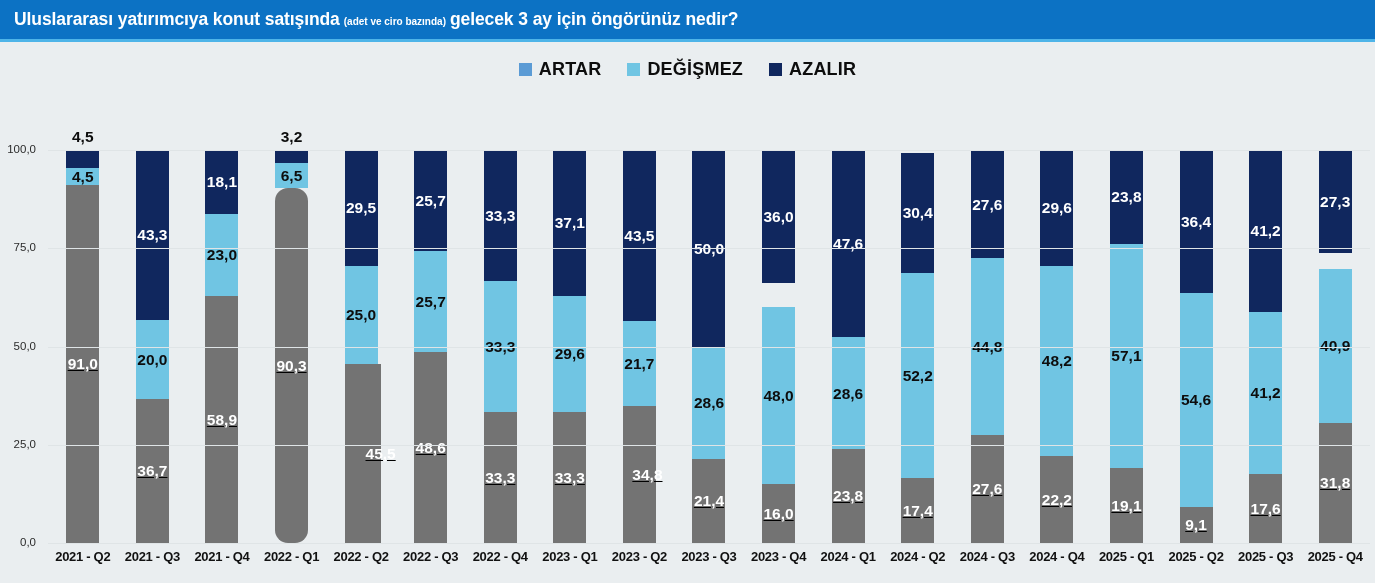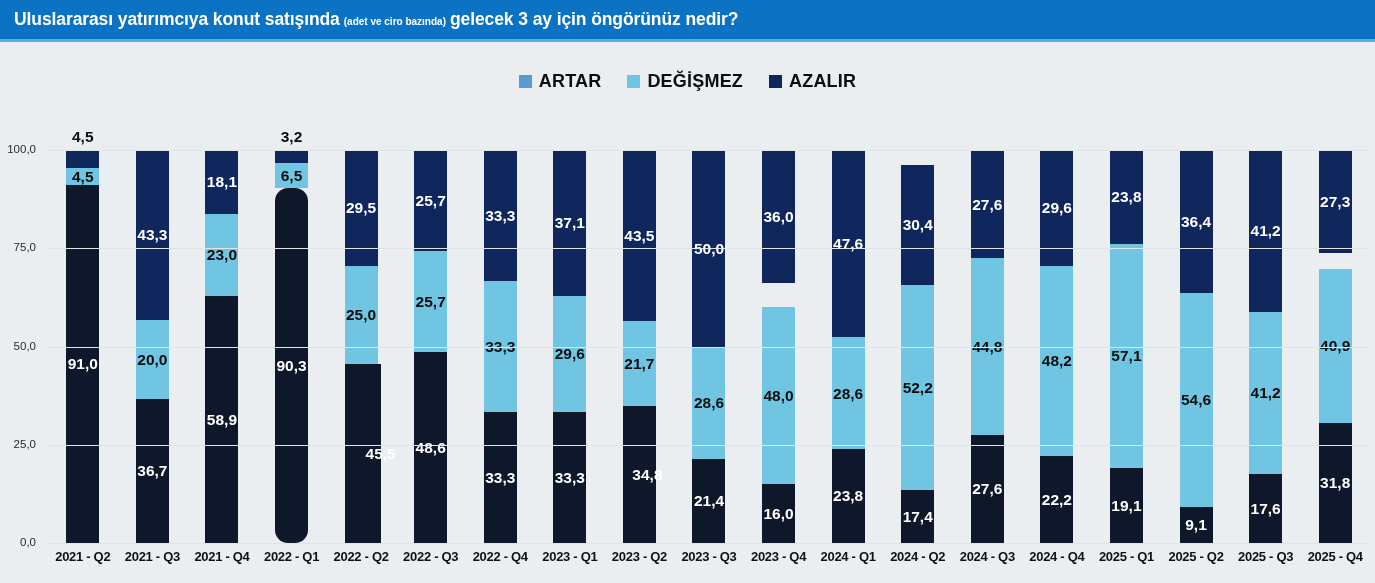--- a/index.html
+++ b/index.html
@@ -36,21 +36,21 @@
     position: relative;
     top: 2px;
   }
   .header-underline {
     position: absolute; left:0; top:39px; width:1375px; height:3px;
     background: #4eb4e8;
   }
 
   
   .legend {
-    position: absolute; left: 0; top: 64px;
+    position: absolute; left: 0; top: 52px;
     width: 1375px; height: 34px;
     display: flex; align-items: center; justify-content: center;
     gap: 26px;
   }
   .legend-item { display: flex; align-items: center; gap: 7px; }
   .legend-swatch { width: 13px; height: 13px; display: block; }
   .legend-label {
     font-size: 18px; font-weight: bold; color: #0d0d0d;
     letter-spacing: 0.2px;
   }
@@ -110,21 +110,21 @@
     align-items: center;
     justify-content: center;
     overflow: visible;
   }
   .seg-lbl {
     font-size: 15.5px;
     font-weight: bold;
     white-space: nowrap;
     line-height: 1;
   }
-  .seg.artar    { background: #0f172a; }
+  .seg.artar    { background: #737373; text-decoration: underline; }
   .seg.degismez { background: #70c5e3; }
   .seg.azalir   { background: #10275e; }
   .seg.artar    .seg-lbl { color: #ffffff; }
   .seg.degismez .seg-lbl { color: #0d0d0d; }
   .seg.azalir   .seg-lbl { color: #ffffff; }
 
   
   .seg.azalir.outside .seg-lbl {
     color: #0d0d0d;
     position: absolute;
@@ -342,21 +342,21 @@
           </div>
         </div>
         <div class="bar-col">
           <div class="bar-stack">
             <div class="seg azalir" style="height: 119.472px;">
               <span class="seg-lbl">30,4</span>
             </div>
             <div class="seg degismez" style="height: 205.146px;">
               <span class="seg-lbl">52,2</span>
             </div>
-            <div class="seg artar" style="height: 53px;">
+            <div class="seg artar" style="height: 65px;">
               <span class="seg-lbl">17,4</span>
             </div>
           </div>
         </div>
         <div class="bar-col">
           <div class="bar-stack">
             <div class="seg azalir" style="height: 108.468px;">
               <span class="seg-lbl">27,6</span>
             </div>
             <div class="seg degismez" style="height: 176.064px;">

